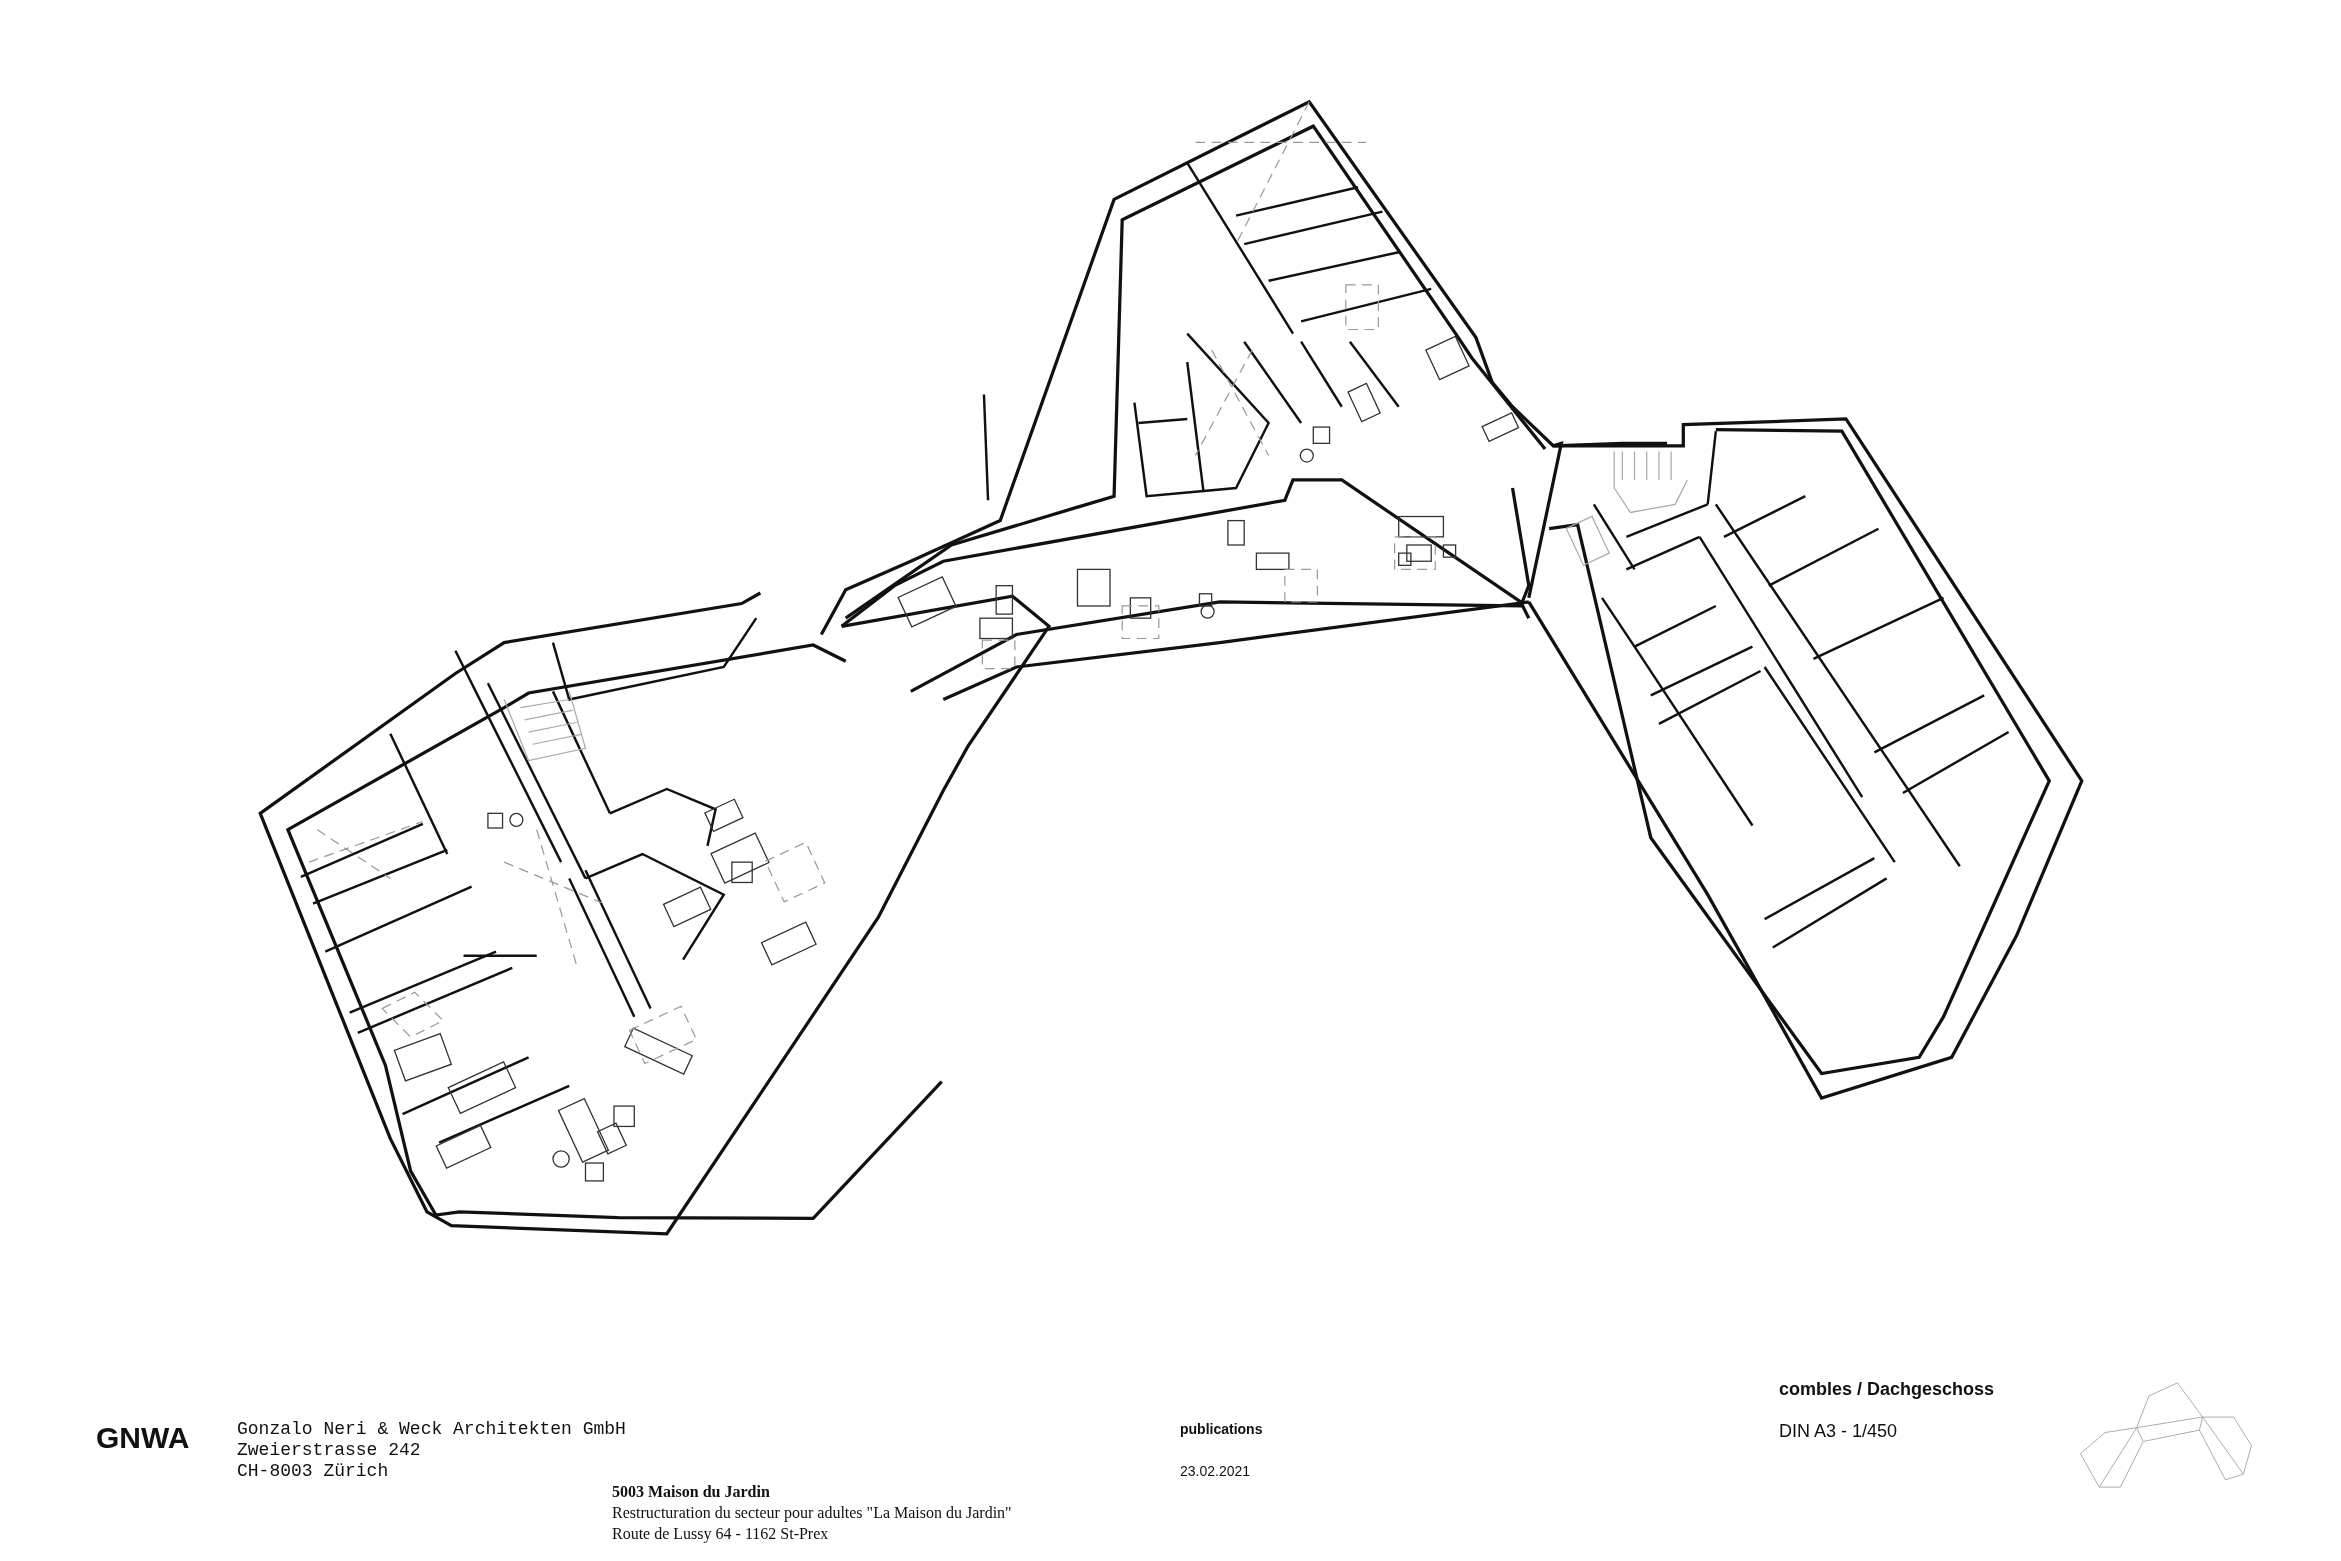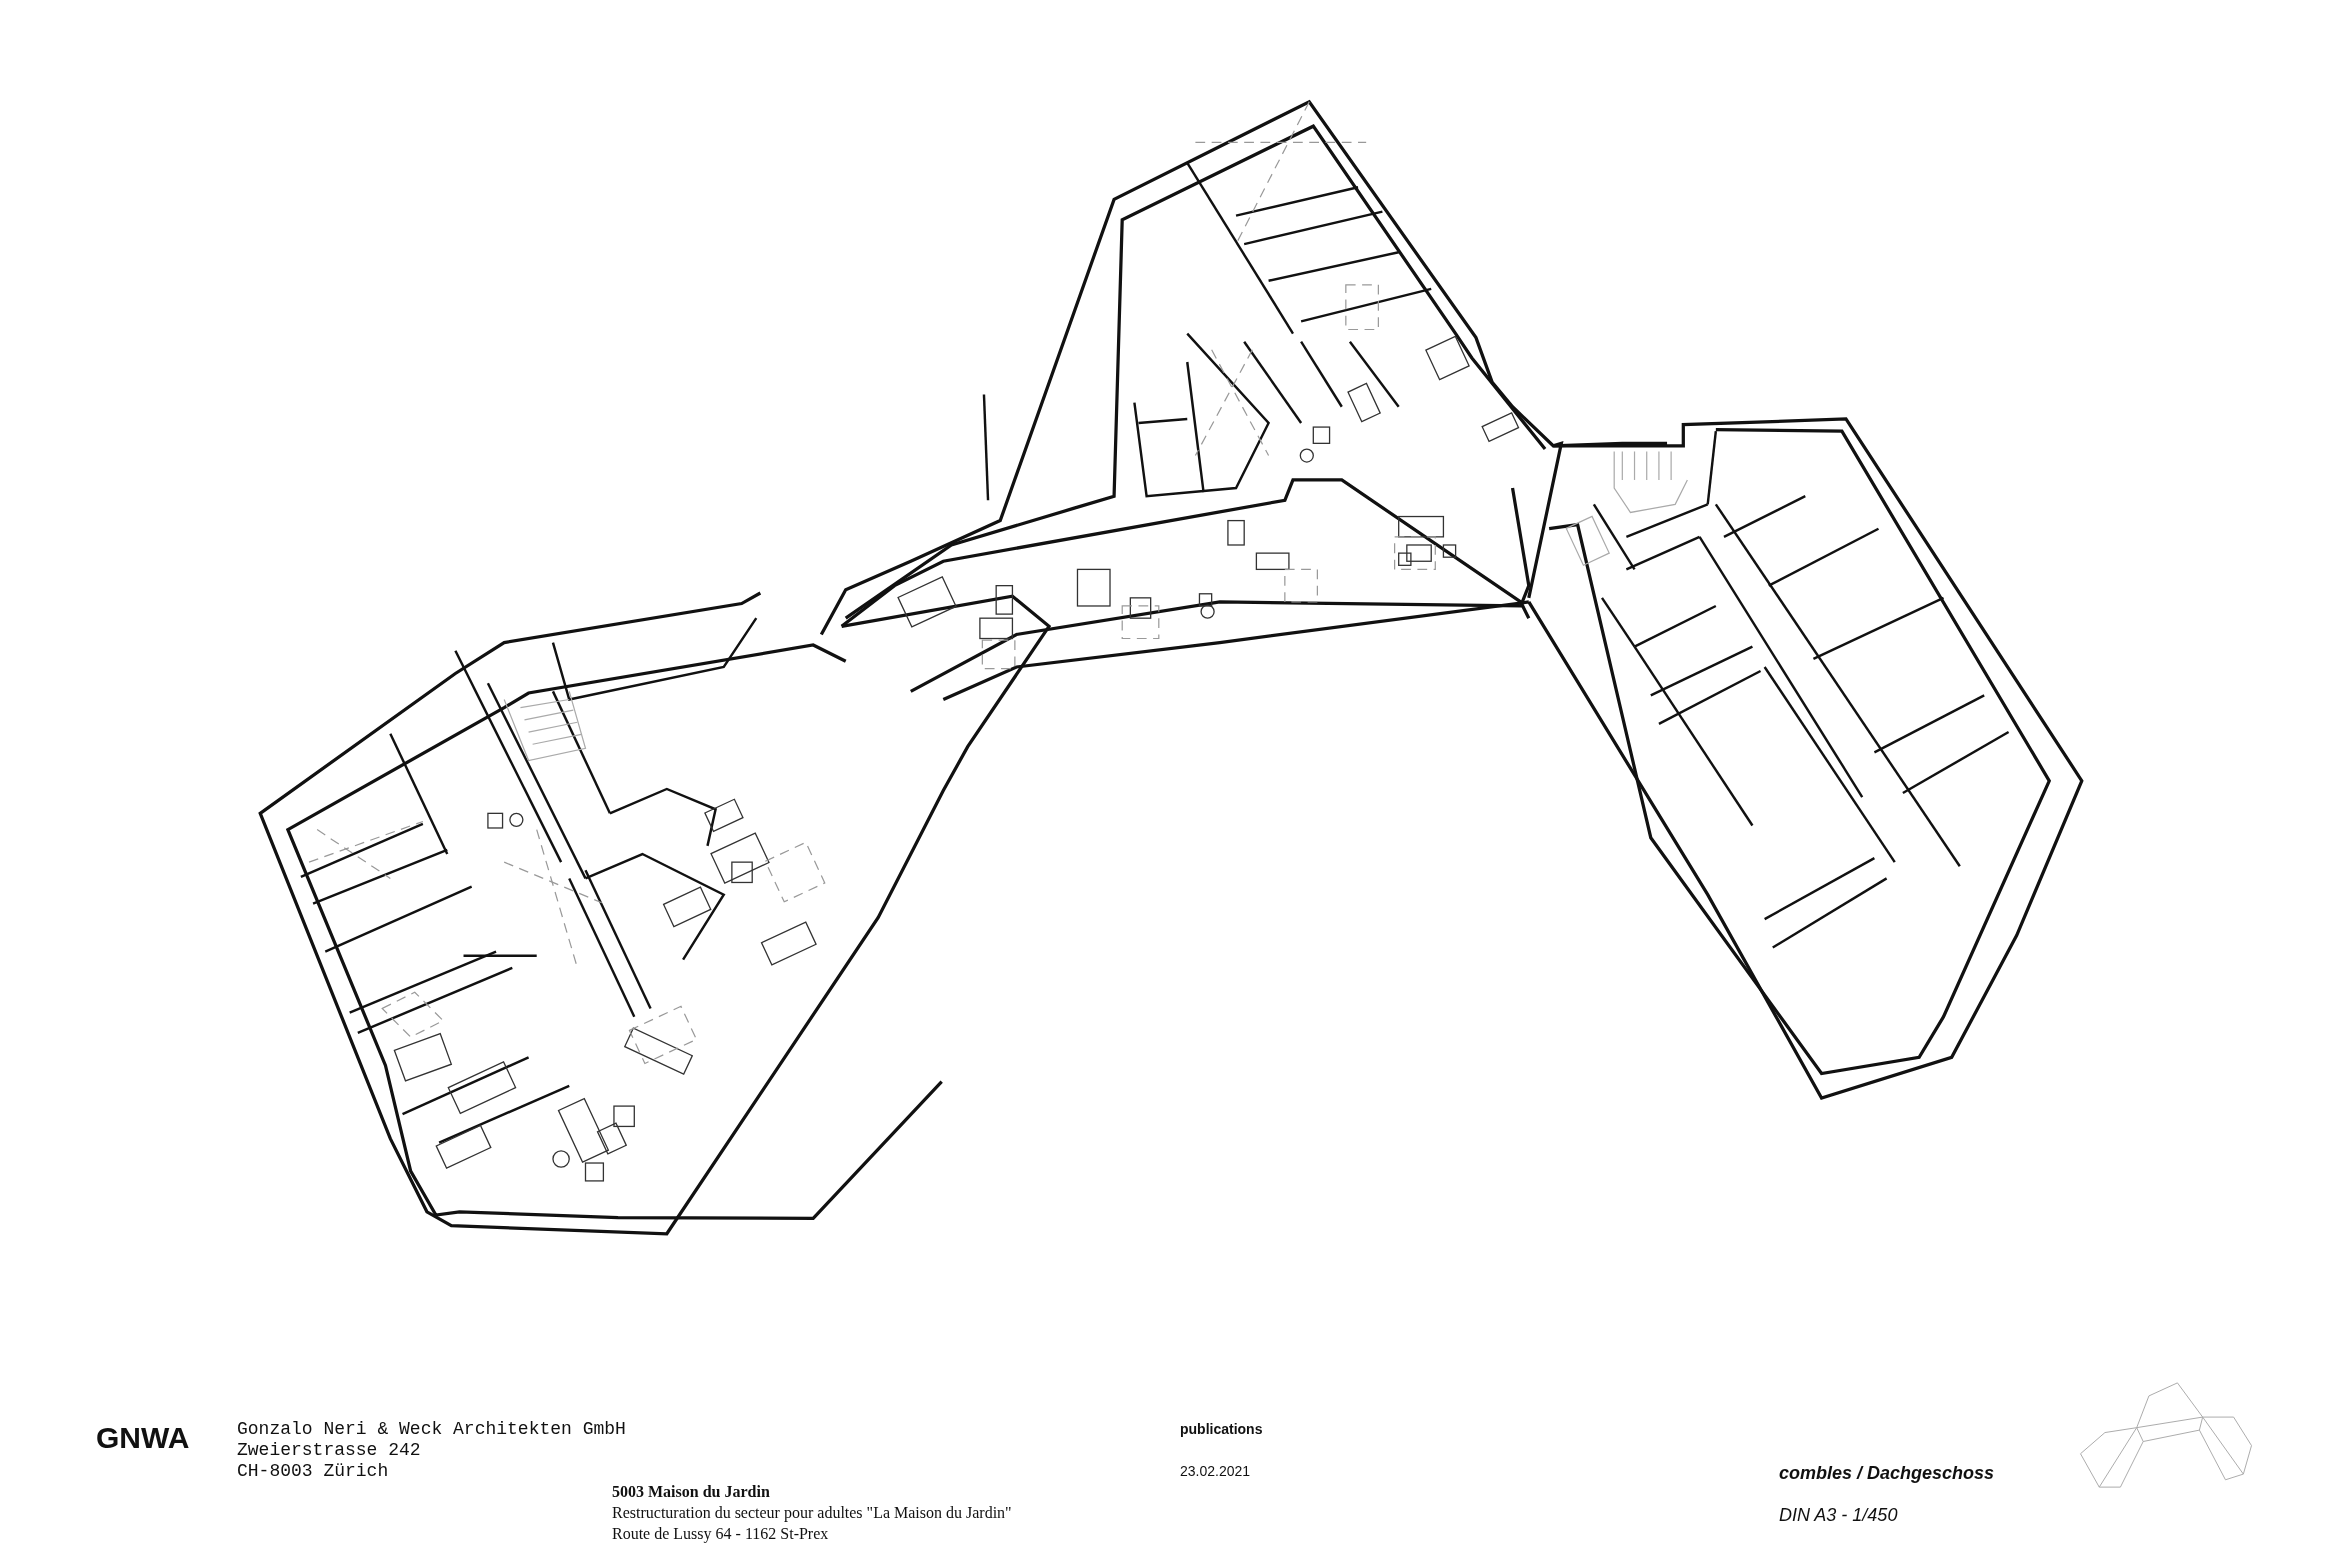--- a/index.html
+++ b/index.html
@@ -9,21 +9,21 @@
   .wall-thin { fill: none; stroke: #111; stroke-width: 3; }
   .furn { fill: none; stroke: #333; stroke-width: 1.6; }
   .dash { fill: none; stroke: #999; stroke-width: 1.5; stroke-dasharray: 12 8; }
   .stair { fill: none; stroke: #aaa; stroke-width: 1.5; }
   .titleblock { position: absolute; top: 1415px; left: 0; width: 2342px; height: 114px; }
   .logo { position: absolute; left: 96px; top: 1421px; font-family: "Liberation Sans", sans-serif; font-weight: bold; font-size: 30px; letter-spacing: 0px; }
   .firm { position: absolute; left: 237px; top: 1419px; font-family: Liberation Mono, monospace; font-size: 18px; line-height: 21px; }
   .proj { position: absolute; left: 612px; top: 1481px; font-size: 16px; line-height: 21px; font-family: Liberation Serif, serif; }
   .proj .b, .pub .b, .lvl .b { font-weight: bold; }
   .pub { position: absolute; left: 1180px; top: 1419px; font-size: 14px; line-height: 21px; }
-  .lvl { position: absolute; left: 1779px; top: 1463px; font-size: 18px; line-height: 21px; font-style: italic; }
+  .lvl { position: absolute; left: 1779px; top: 1379px; font-size: 18px; line-height: 21px; }
   .line { display: block; }
   .gap { display: block; height: 21px; }
   #keyplan { position: absolute; left: 2074px; top: 1382px; width: 228px; height: 163px; }
   #keyplan polyline, #keyplan polygon, #keyplan line { fill: none; stroke: #aaa; stroke-width: 1.2; }
 </style>
 </head>
 <body>
 
 <svg id="plan" viewBox="0 0 2880 1720" xmlns="http://www.w3.org/2000/svg">
 

